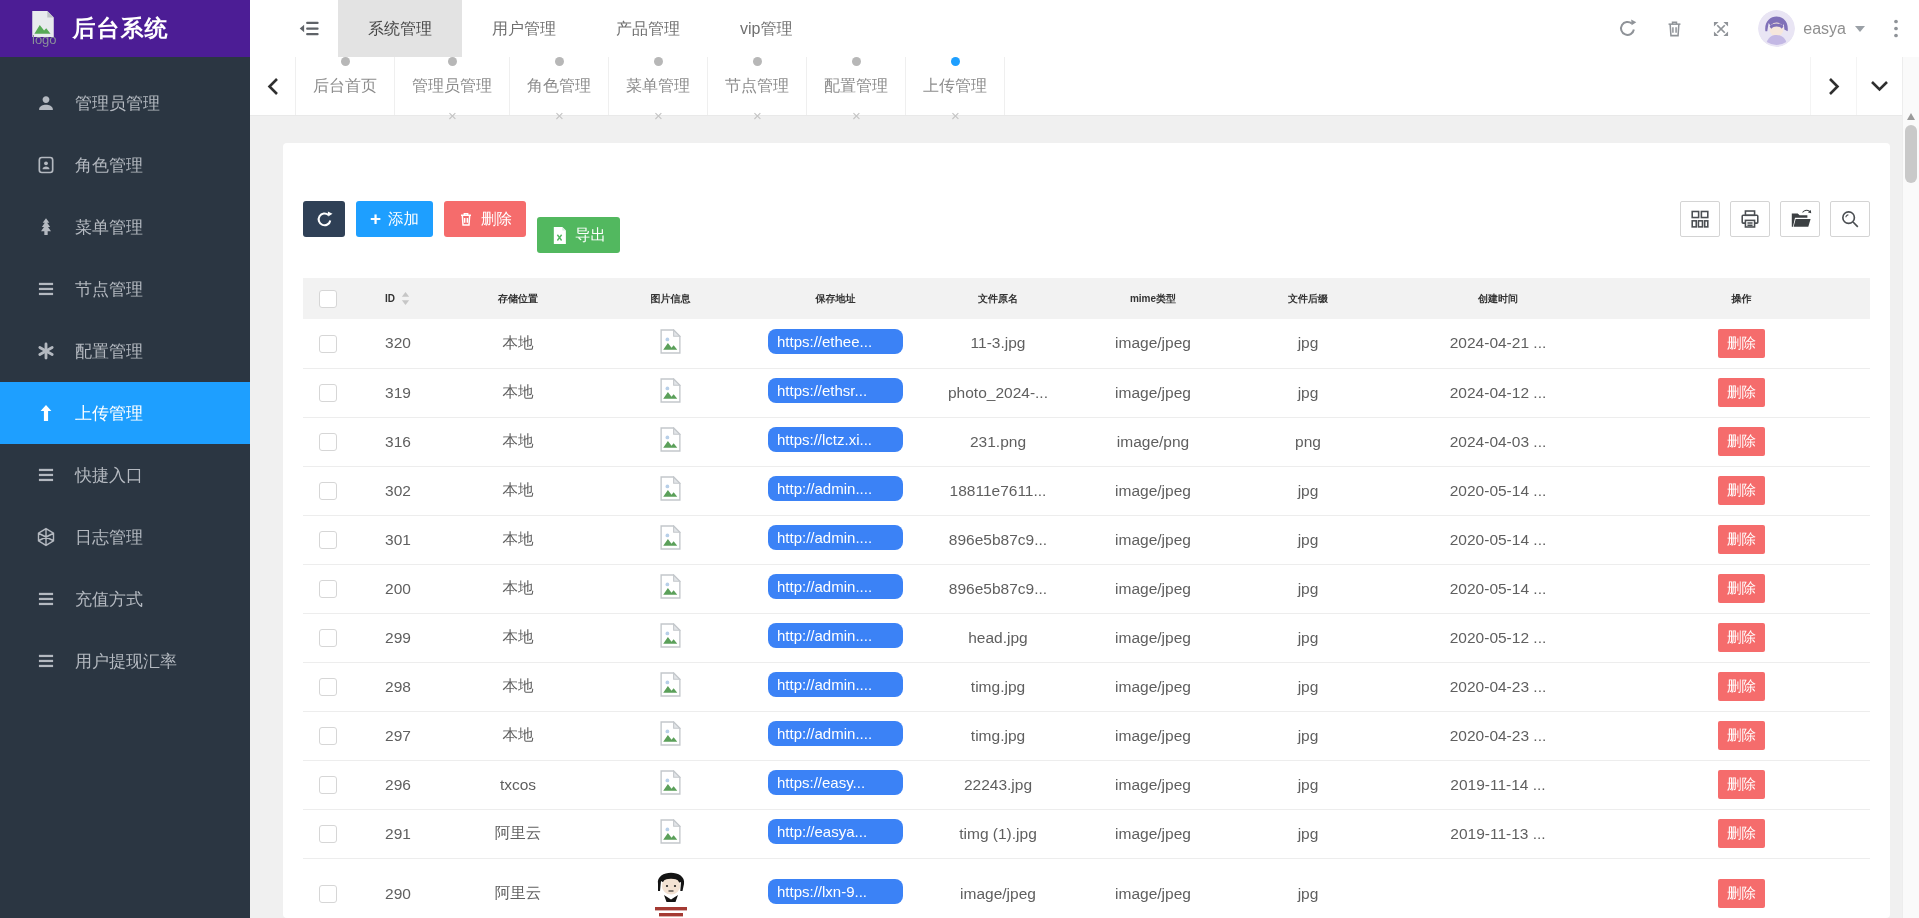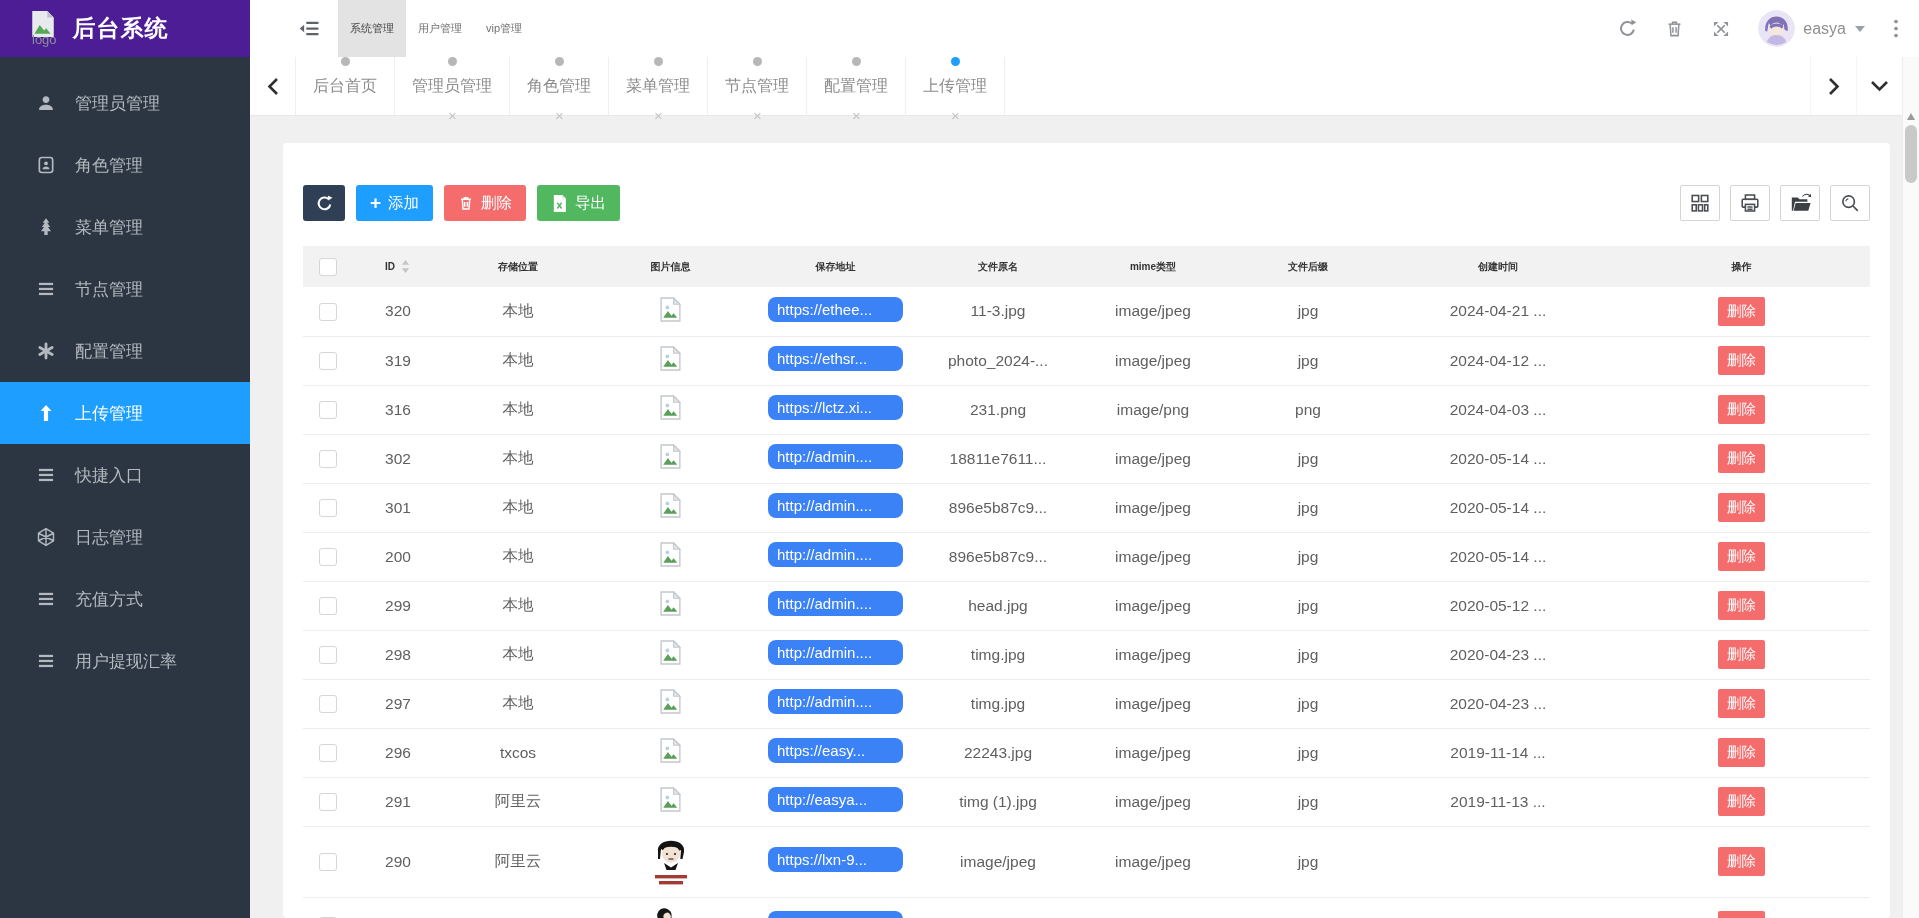--- a/index.html
+++ b/index.html
@@ -9,21 +9,21 @@
 
   
   .header { position:absolute; top:0; left:0; right:0; height:57px; background:#fff; z-index:6; }
   .logo-area { position:absolute; left:0; top:0; width:250px; height:57px; background:#4c1d95; display:flex; align-items:center; padding-left:30px; gap:16px; }
   .logo-broken { display:flex; flex-direction:column; align-items:flex-start; }
   .logo-alt { color:#8a9099; font-size:13px; margin-top:-6px; margin-left:2px; }
   .app-title { color:#fff; font-size:23px; font-weight:bold; letter-spacing:1px; }
   .header-main { position:absolute; left:250px; right:0; top:0; height:57px; display:flex; align-items:center; }
   .fold-btn { width:58px; margin-left:30px; height:100%; display:flex; align-items:center; justify-content:center; cursor:pointer; }
   .topnav { display:flex; height:100%; }
-  .topnav-item { padding:0 12px; line-height:57px; font-size:11px; color:#707070; cursor:pointer; white-space:nowrap; }
+  .topnav-item { padding:0 30px; line-height:57px; font-size:16px; color:#707070; cursor:pointer; white-space:nowrap; }
   .topnav-item.active { background:#e3e3e3; color:#474747; }
   .header-right { margin-left:auto; display:flex; align-items:center; gap:27px; padding-right:20px; }
   .hicon { cursor:pointer; }
   .avatar { width:37px; height:37px; border-radius:50%; overflow:hidden; cursor:pointer; }
   .user-wrap { display:flex; align-items:center; gap:8px; cursor:pointer; }
   .username { color:#8f8f8f; font-size:16px; }
 
   
   .tabbar { position:absolute; left:250px; top:57px; right:17px; height:59px; background:#fff; border-bottom:1px solid #e9e9e9; display:flex; align-items:stretch; z-index:5; }
   .tab-arrow { width:46px; display:flex; align-items:center; justify-content:center; cursor:pointer; }
@@ -41,21 +41,21 @@
   .side-item.active { background:#1E9FFF; color:#fff; }
 
   
   .main { position:absolute; left:250px; top:116px; right:17px; bottom:0; background:#f0f0f0; padding:27px 12px 0 33px; }
   .card { background:#fff; border-radius:4px; height:100%; padding:42px 20px 0 20px; overflow:hidden; }
   .toolbar { display:flex; align-items:center; margin-bottom:25px; }
   .btn { height:36px; border:none; border-radius:3px; color:#fff; font-size:15.5px; display:inline-flex; align-items:center; gap:7px; padding:0 14px; margin-right:11px; cursor:pointer; font-family:inherit; }
   .btn-refresh { background:#2F4056; width:42px; justify-content:center; padding:0; }
   .btn-add { background:#1E9FFF; }
   .btn-del { background:#F56C6C; }
-  .btn-exp { background:#52B85F; }
+  .btn-exp { background:#52B85F;margin-top:32px; }
   .btn .plus { font-size:19px; font-weight:bold; line-height:0; }
   .icon-btns { margin-left:auto; display:flex; gap:10px; }
   .icon-btn { width:40px; height:36px; border:1px solid #d4d4d4; background:#fff; border-radius:2px; display:flex; align-items:center; justify-content:center; cursor:pointer; }
 
   
   table { width:100%; border-collapse:collapse; table-layout:fixed; }
   thead th { background:#f2f2f2; height:41px; font-size:10px; color:#333; font-weight:bold; text-align:center; }
   th .th-inner { display:inline-flex; align-items:center; gap:5px; }
   tbody td { height:49px; border-bottom:1px solid #ededed; text-align:center; font-size:15.5px; color:#5f5f5f; padding:2px 4px; overflow:hidden; white-space:nowrap; }
   .cb { display:inline-block; width:18px; height:18px; border:1px solid #d6d6d6; border-radius:3px; background:#fff; vertical-align:middle; cursor:pointer; }
@@ -93,20 +93,21 @@
               <rect x="8.5" y="10.9" width="13" height="2.3" rx="1"></rect>
               <rect x="8.5" y="16.8" width="13" height="2.3" rx="1"></rect>
               <path d="M6.4 8v8L1.8 12z"></path>
             </g>
           </svg>
         </span>
     </div>
     <nav class="topnav">
         <div class="topnav-item active">系统管理</div>
         <div class="topnav-item">用户管理</div>
+        <div class="topnav-item">产品管理</div>
         <div class="topnav-item">vip管理</div>
       </nav>
     <div class="header-right">
       <span class="svgi hicon">
           <svg width="21" height="21" viewBox="0 0 24 24">
             <path fill="none" stroke="#8f9398" stroke-width="2.3" d="M19.3 13.2A7.4 7.4 0 1 1 17 6.4"></path>
             <path fill="#8f9398" d="M16.2 1.8l.5 6.4 5.4-3.4z"></path>
           </svg>
         </span>
       <span class="svgi hicon">

